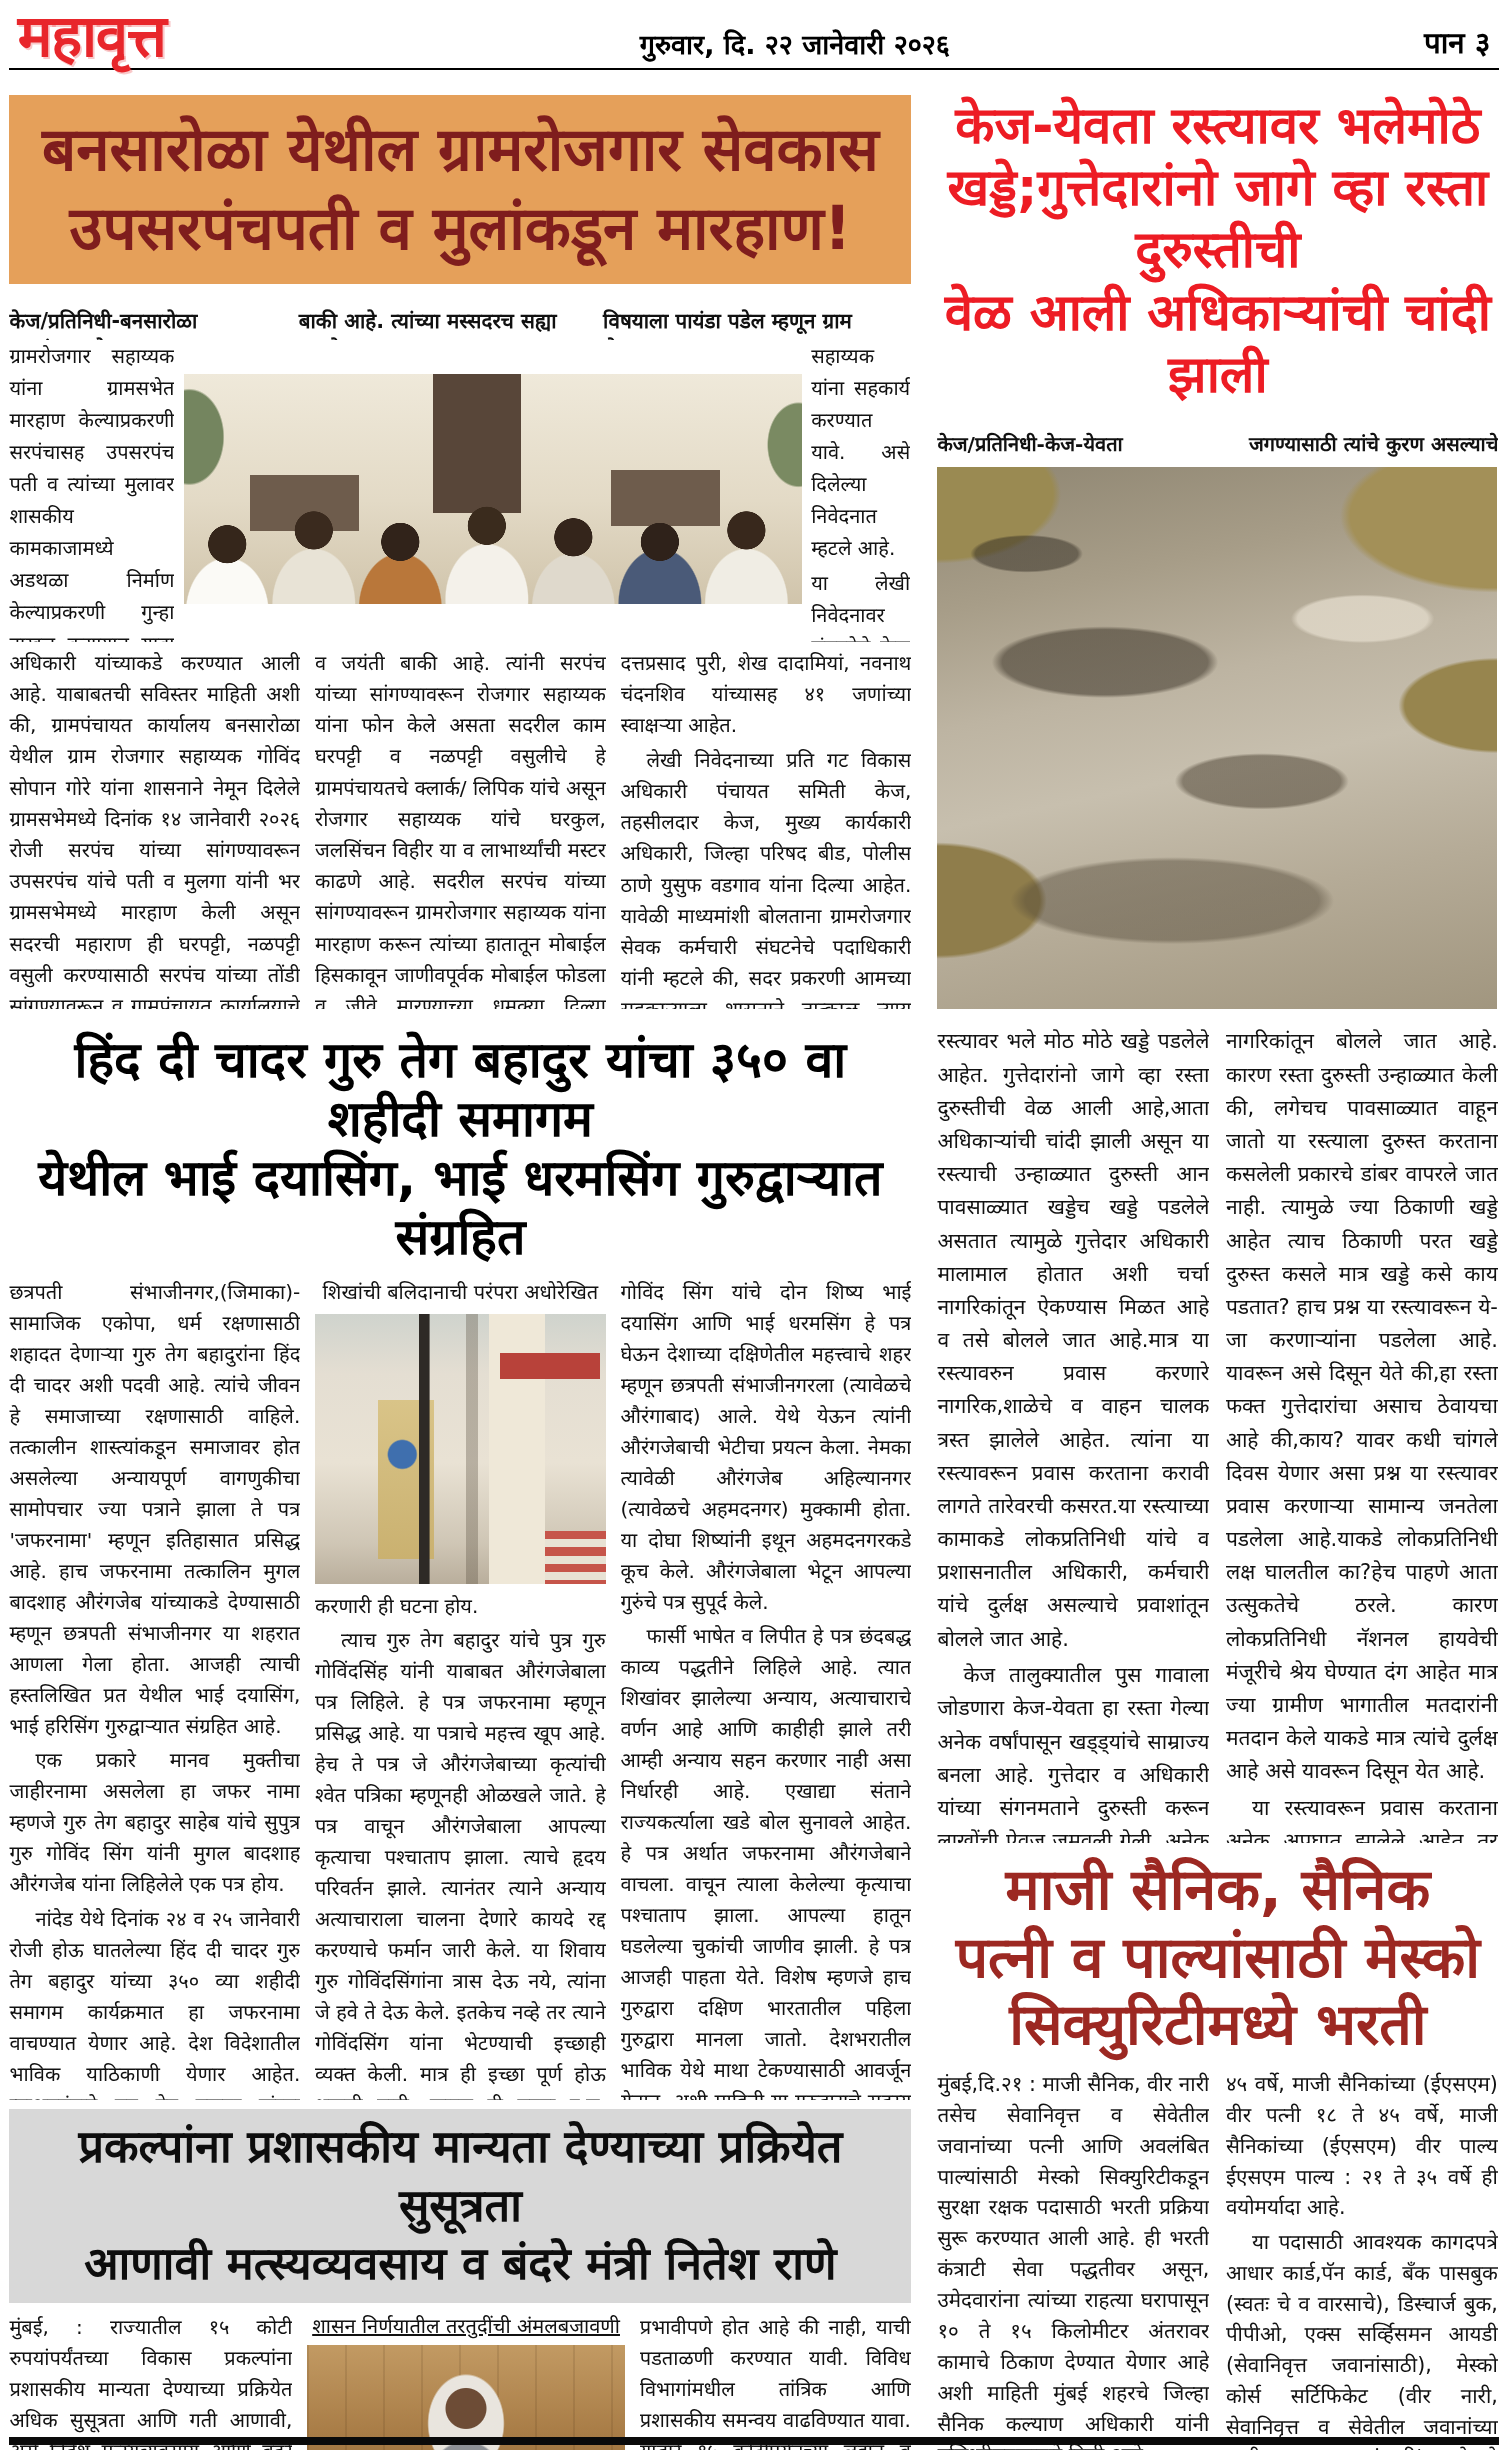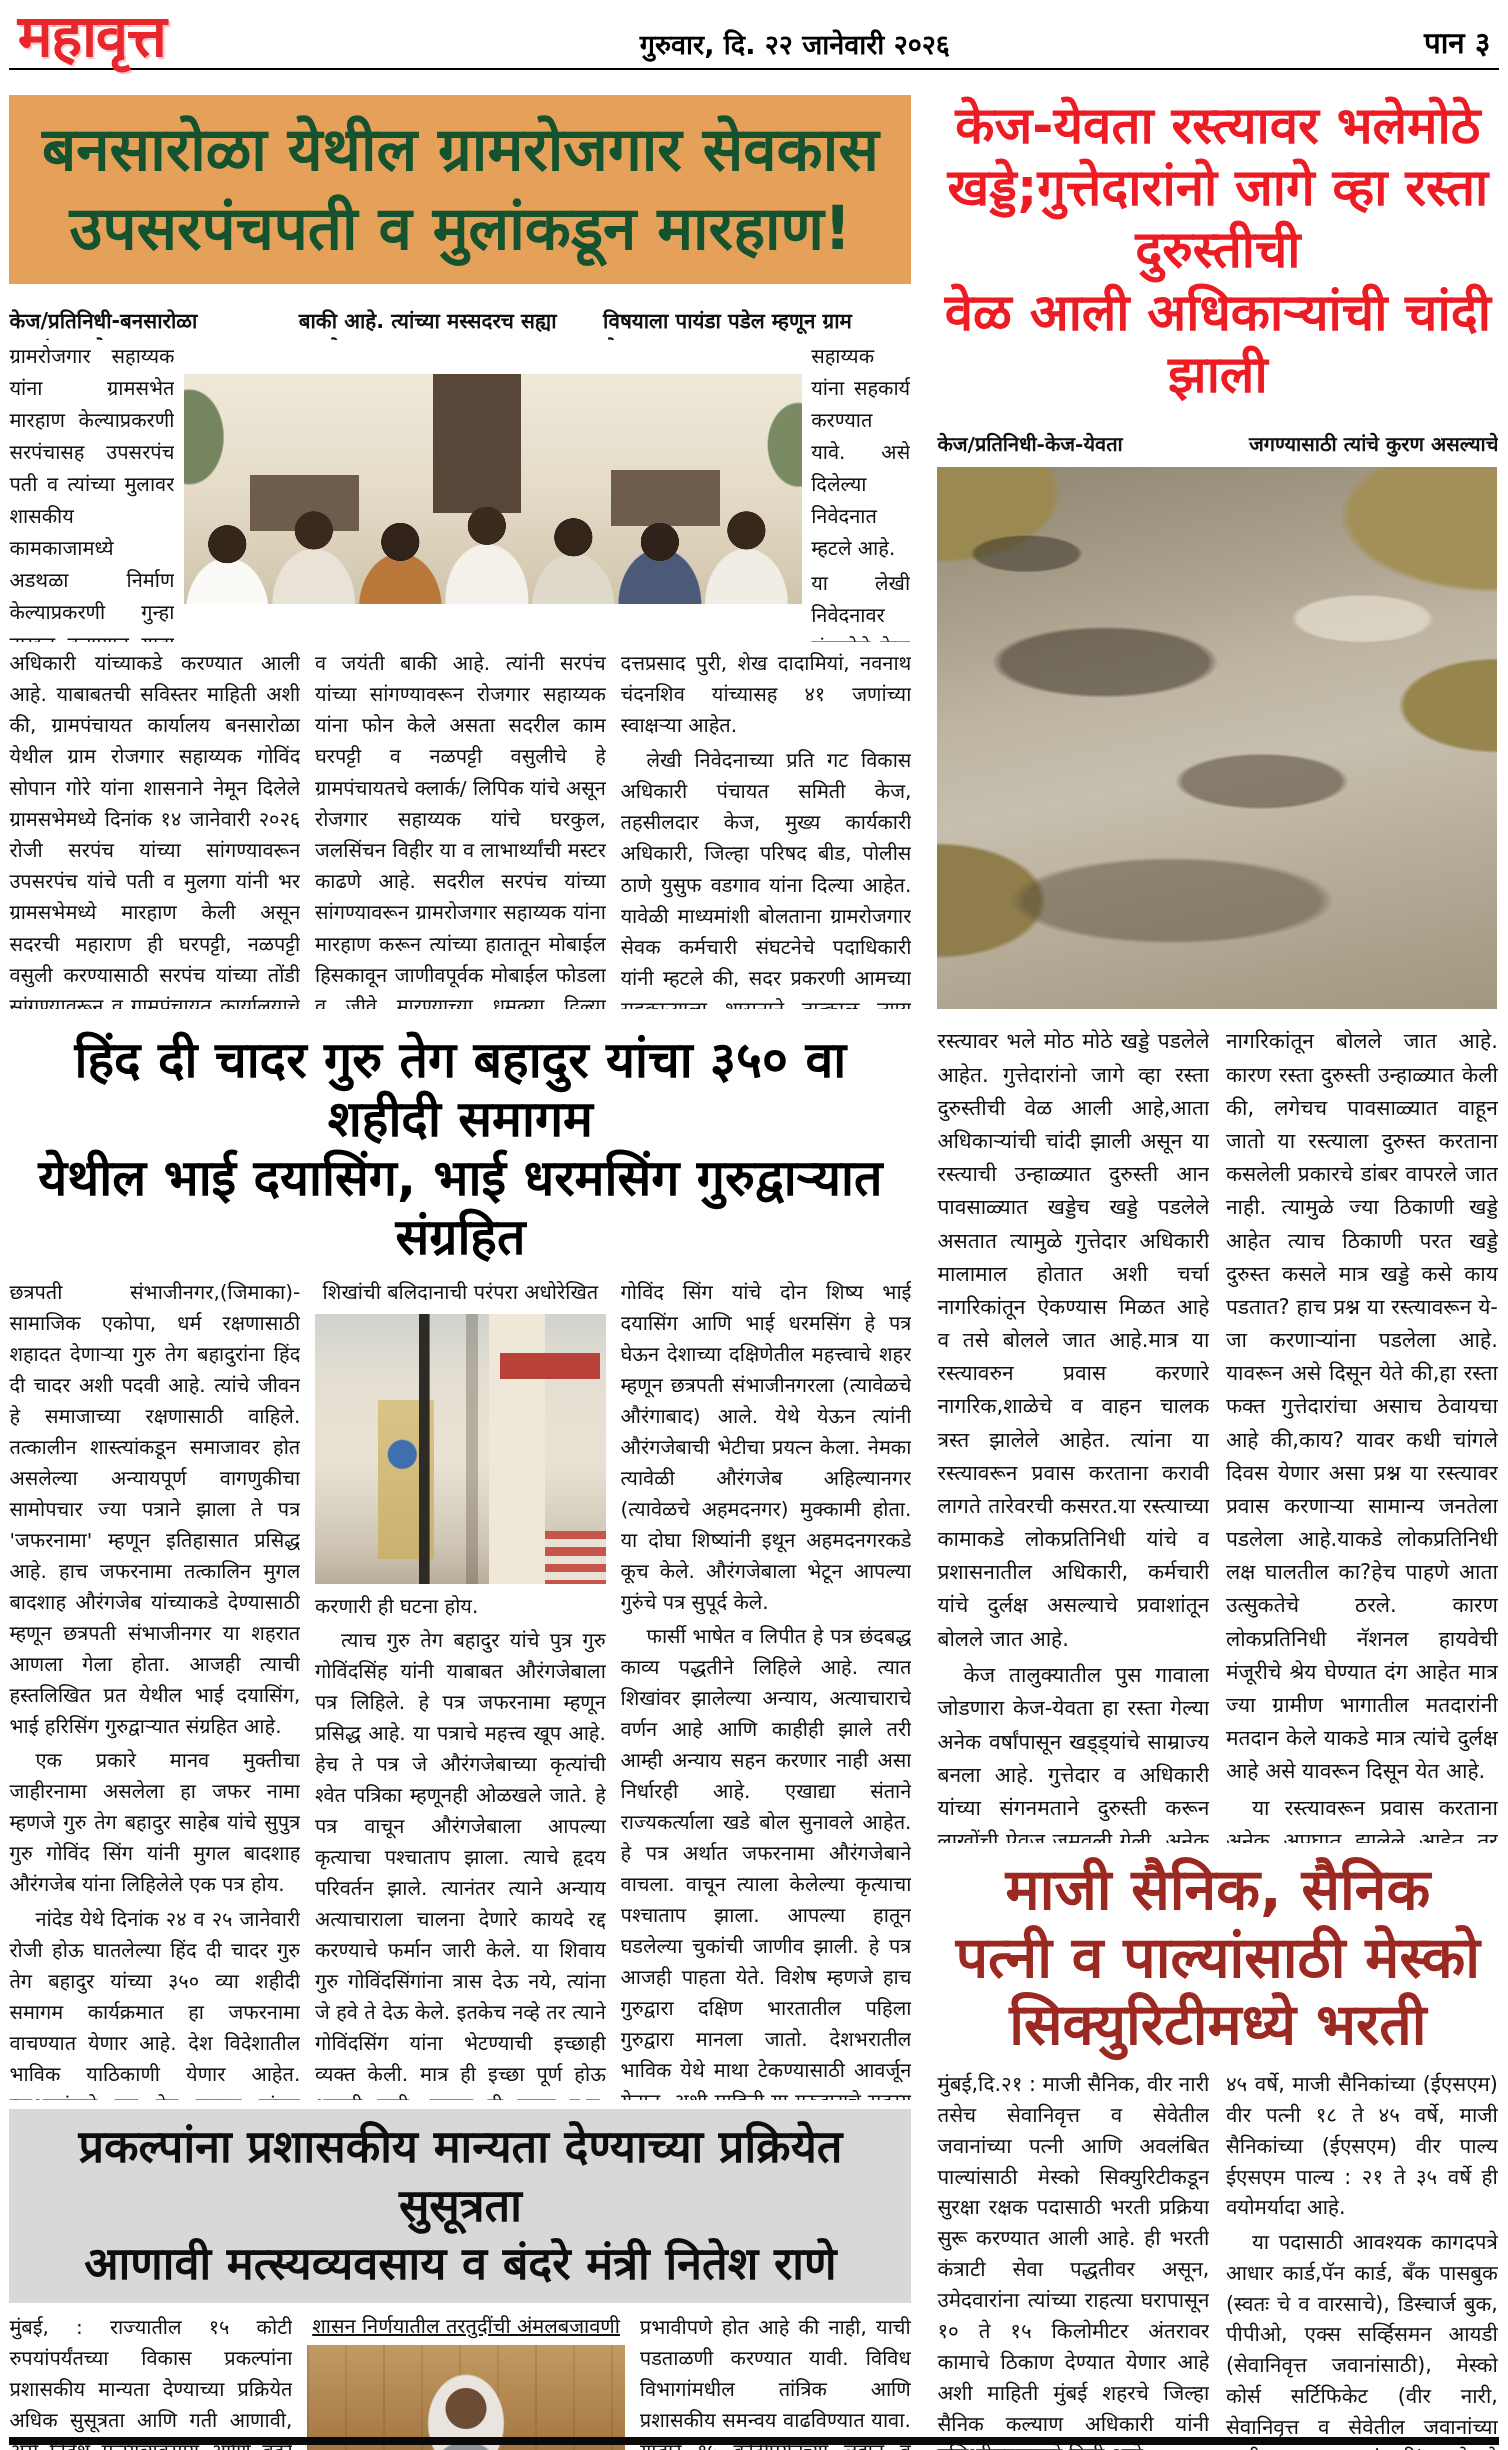--- a/index.html
+++ b/index.html
@@ -11,21 +11,21 @@
   .logo{font-size:58px;font-weight:800;color:#e8262b;line-height:1;letter-spacing:-1.2px;
         text-shadow:1.8px 1.8px 0 rgba(232,38,43,.25);}
   .mast-date{font-size:27px;font-weight:700;color:#000;padding-bottom:2.4px;}
   .mast-page{font-size:29.5px;font-weight:700;color:#000;padding-bottom:2.4px;}
   
   .content{display:grid;grid-template-columns:902px 561px;column-gap:26px;margin-top:25px;}
   .para{margin:0 0 3.5px 0;text-indent:26px;text-align:justify;}
   .story-col{overflow:hidden;}
   
   .hl-orange{background:#e5a05a;padding:15.3px 7px;text-align:center;}
-  .hl-orange div{font-size:60px;font-weight:800;line-height:1.32;color:#14532d;}
+  .hl-orange div{font-size:60px;font-weight:800;line-height:1.32;color:#7f1d1d;}
   .s1-byline{display:flex;justify-content:space-between;margin-top:22px;height:34px;overflow:hidden;}
   .s1-byline span{font-size:20.6px;font-weight:700;}
   .s1-photo-row{display:flex;gap:9.4px;height:302px;overflow:hidden;}
   .s1-wrap{font-size:20px;line-height:1.6;}
   .s1-wrap .para{text-indent:0;}
   .photo-group{position:relative;width:618px;height:230px;margin-top:34px;flex:none;
     background-color:#c9bfa9;background-repeat:no-repeat;
     background-image:
       radial-gradient(ellipse 56px 77px at 4% 32%, #74855f 60%, transparent 63%),
       radial-gradient(ellipse 50px 68px at 97% 36%, #7a8a62 60%, transparent 63%),

